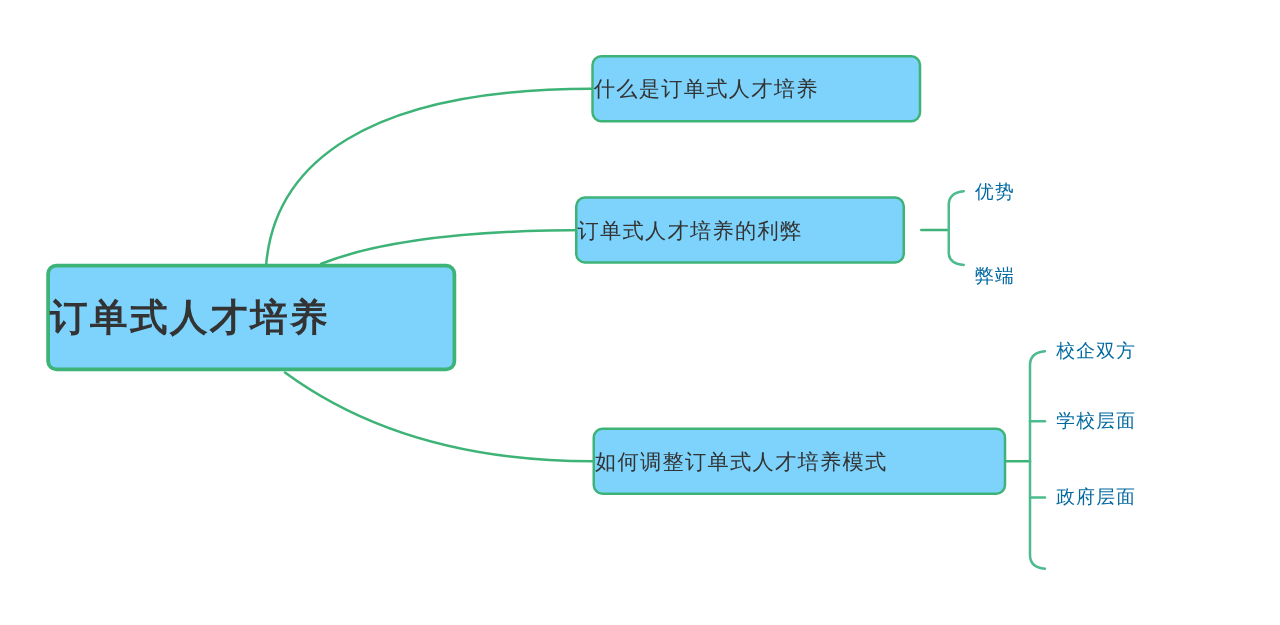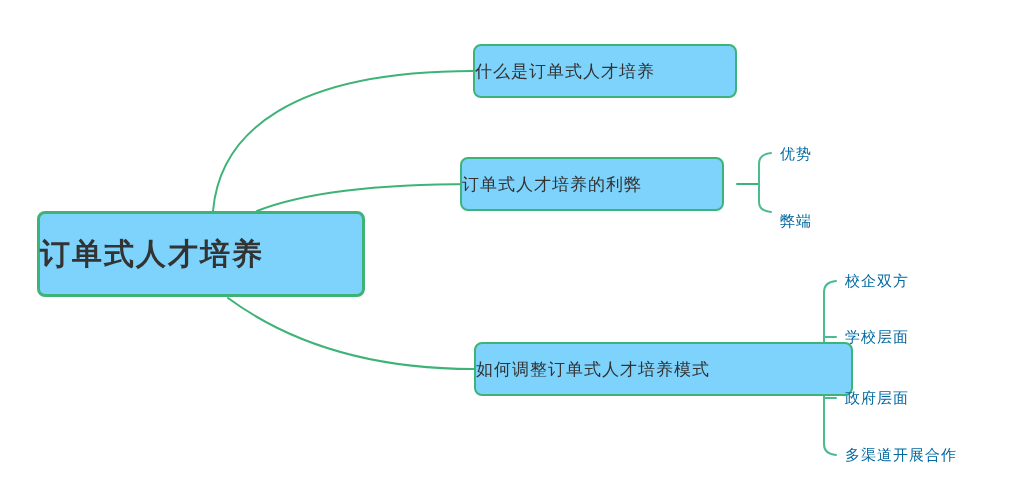--- a/index.html
+++ b/index.html
@@ -47,21 +47,21 @@
     font-weight: 600;
     letter-spacing: 2px;
   }
   .branch-node {
     font-size: 17px;
     font-weight: 500;
     letter-spacing: 1px;
   }
   .branch-node.b1 { left: 473px; top: 44px;  width: 264px; height: 54px; }
   .branch-node.b2 { left: 460px; top: 157px; width: 264px; height: 54px; }
-  .branch-node.b3 { left: 474px; top: 342px; width: 379px; height: 54px; }
+  .branch-node.b3 { left: 474px; top: 342px; width: 331px; height: 54px; }
   .leaf-label {
     position: absolute;
     transform: translateY(-50%);
     font-size: 15px;
     font-weight: 500;
     color: #0369a1;
     letter-spacing: 1px;
     z-index: 2;
     white-space: nowrap;
     cursor: default;
@@ -114,15 +114,14 @@
   <span class="leaf-label l-advantage">优势</span>
 
   <span class="leaf-label l-disadvantage">弊端</span>
 
   <span class="leaf-label l-gov">校企双方</span>
 
   <span class="leaf-label l-both">学校层面</span>
 
   <span class="leaf-label l-school">政府层面</span>
 
-  <span class="leaf-label l-channel">多渠道开展合作</span>
 
 </div>
 
 </body></html>

